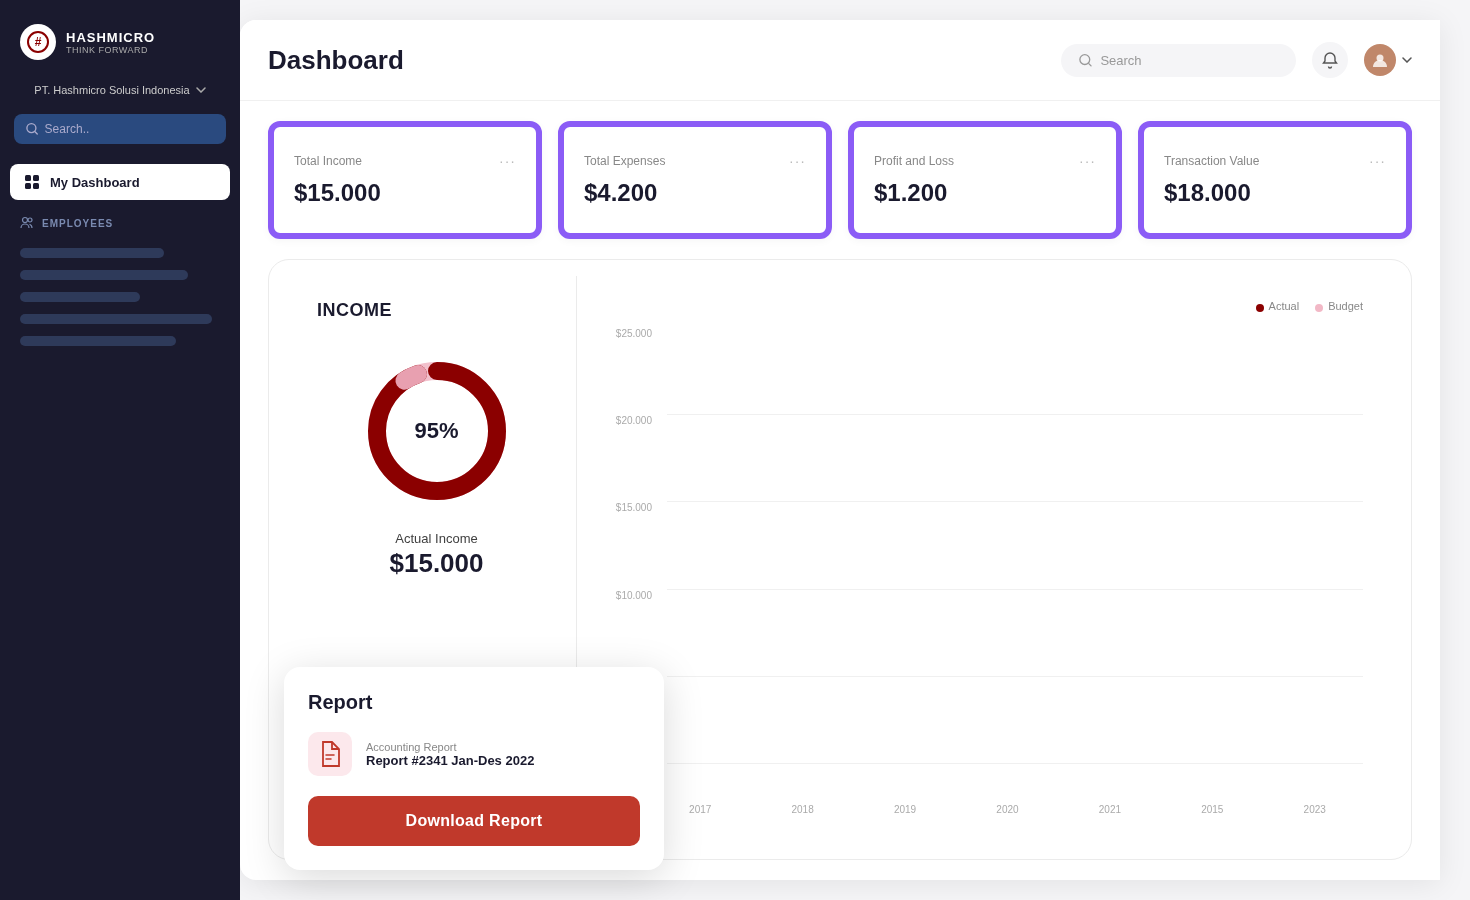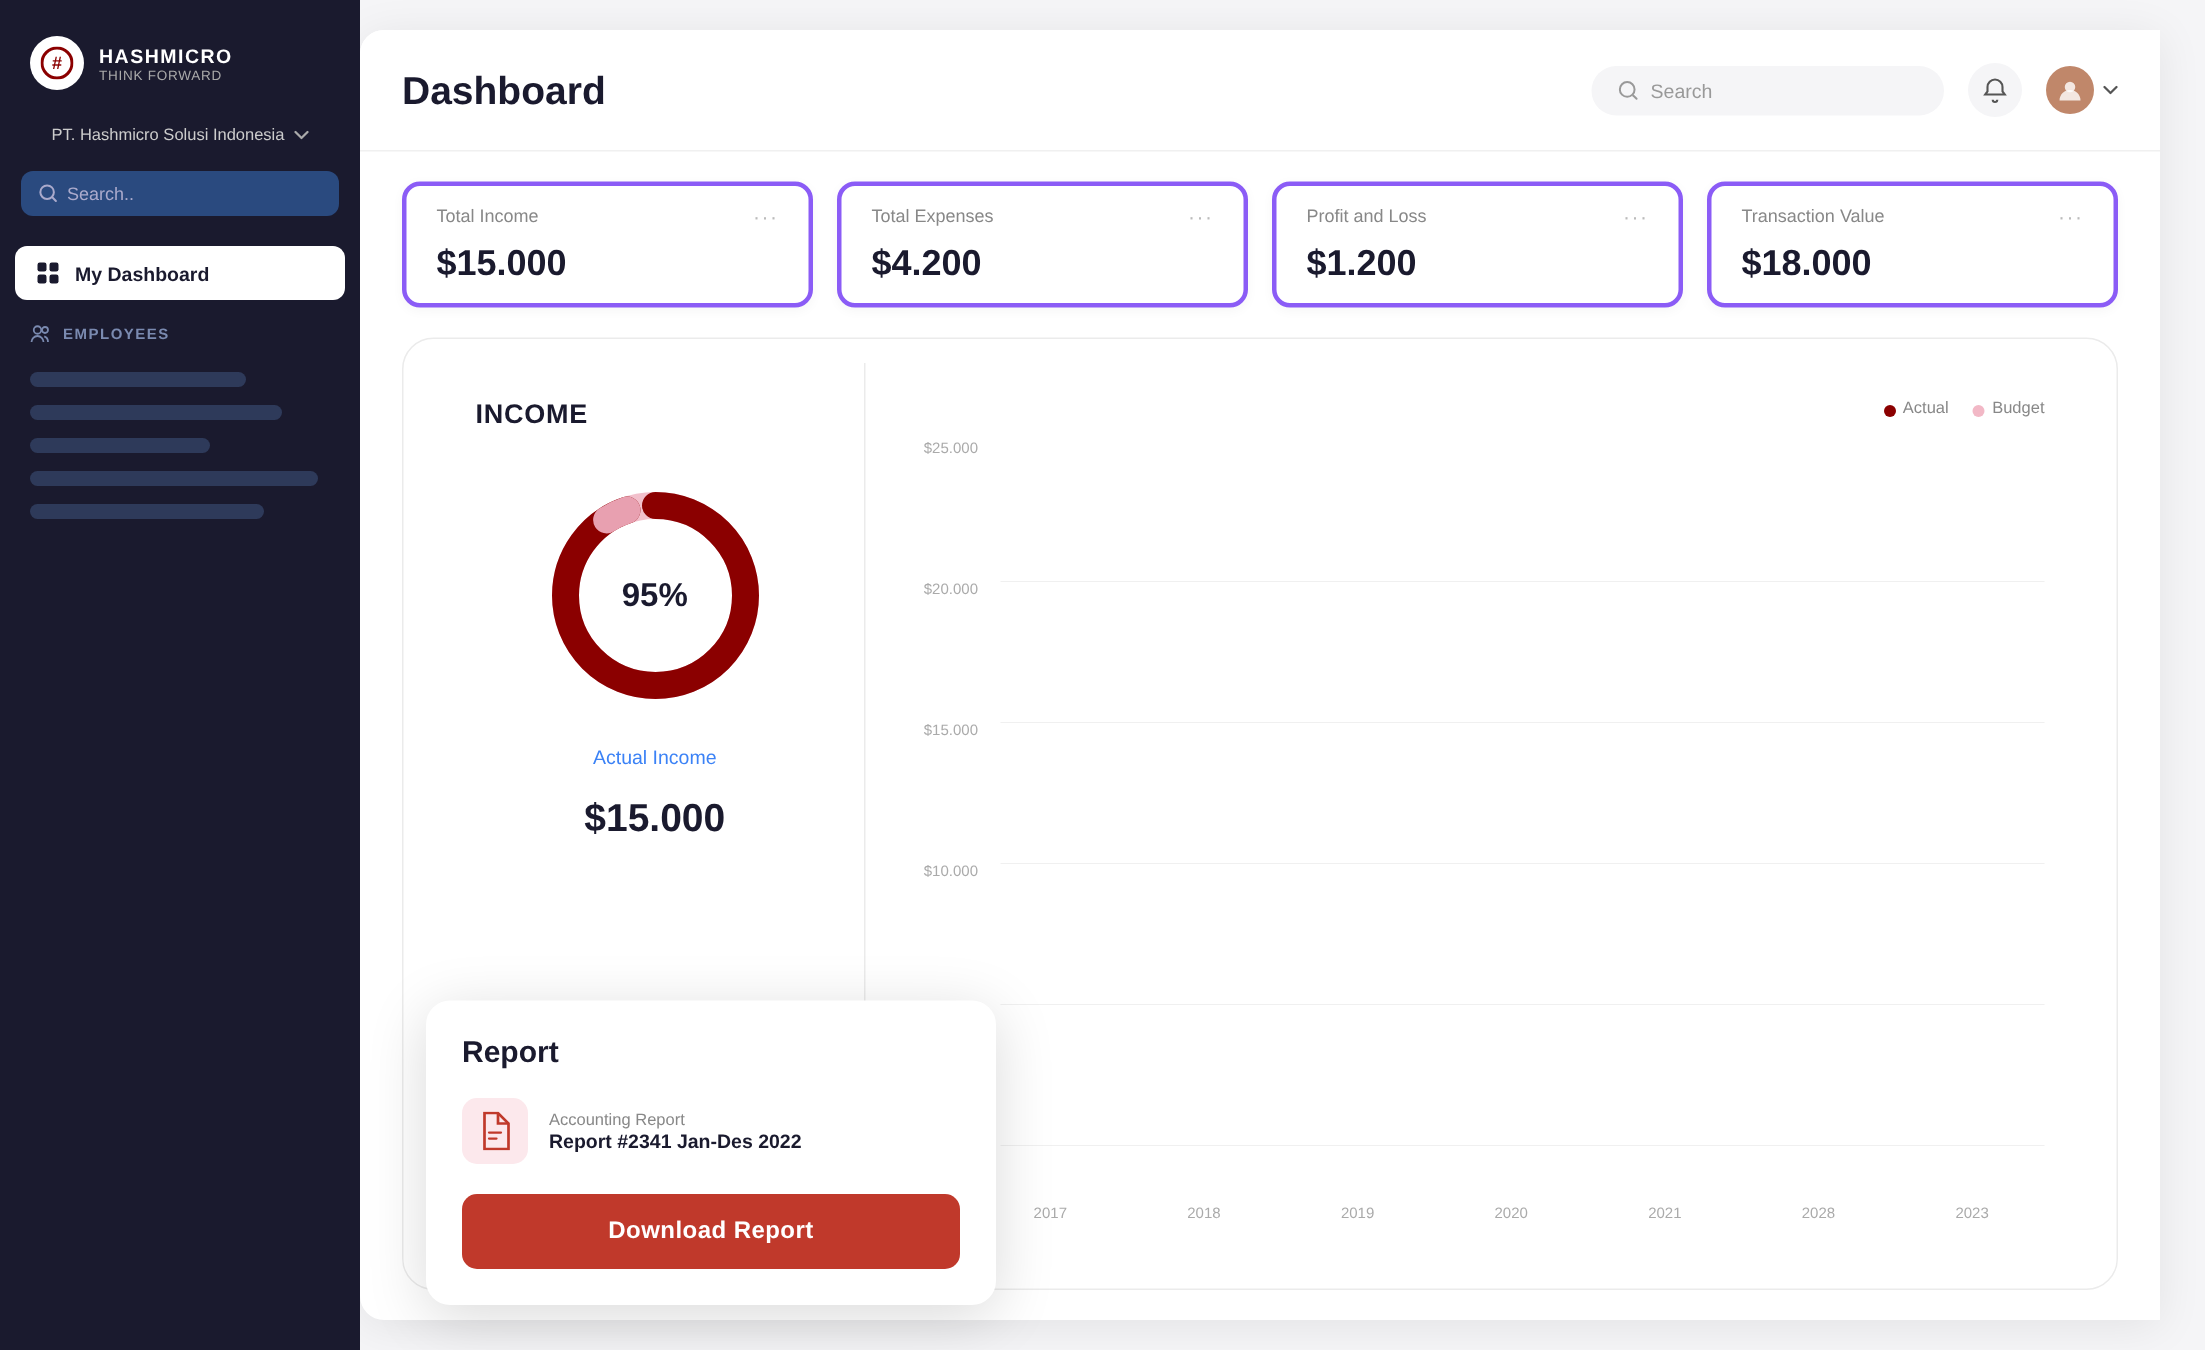--- a/index.html
+++ b/index.html
@@ -248,22 +248,22 @@
     .stats-row {
       display: flex;
       gap: 16px;
       padding: 20px 28px;
     }
 
     .stat-card {
       flex: 1;
       background: #fff;
       border-radius: 12px;
-      padding: 12px 20px;
-      border: 3px solid #8b5cf6;
+      padding: 26px 20px;
+      border: 6px solid #8b5cf6;
       box-shadow: 0 2px 8px rgba(0,0,0,0.04);
     }
 
     .stat-card-header {
       display: flex;
       justify-content: space-between;
       align-items: center;
       margin-bottom: 10px;
     }
     .stat-label {
@@ -334,23 +334,23 @@
       text-align: center;
     }
     .donut-percent {
       font-size: 22px;
       font-weight: 800;
       color: #1a1a2e;
     }
 
     .actual-income-label {
       font-size: 13px;
-      color: #3b82f6;
+      color: #404040;
       font-weight: 500;
-      margin-bottom: 18px;
+      margin-bottom: 2px;
       text-align: center;
     }
     .actual-income-value {
       font-size: 26px;
       font-weight: 800;
       color: #1a1a2e;
       text-align: center;
     }
 
     
@@ -742,21 +742,21 @@
                   </div>
                 </div>
             </div>
 
             <div class="x-labels" id="x-labels">
                 <div class="x-label">2017</div>
                 <div class="x-label">2018</div>
                 <div class="x-label">2019</div>
                 <div class="x-label">2020</div>
                 <div class="x-label">2021</div>
-                <div class="x-label">2028</div>
+                <div class="x-label">2015</div>
                 <div class="x-label">2023</div>
               </div>
           </div>
         </div>
       </div>
 
     </div>
 
     <div class="report-card">
       <div class="report-title">Report</div>

